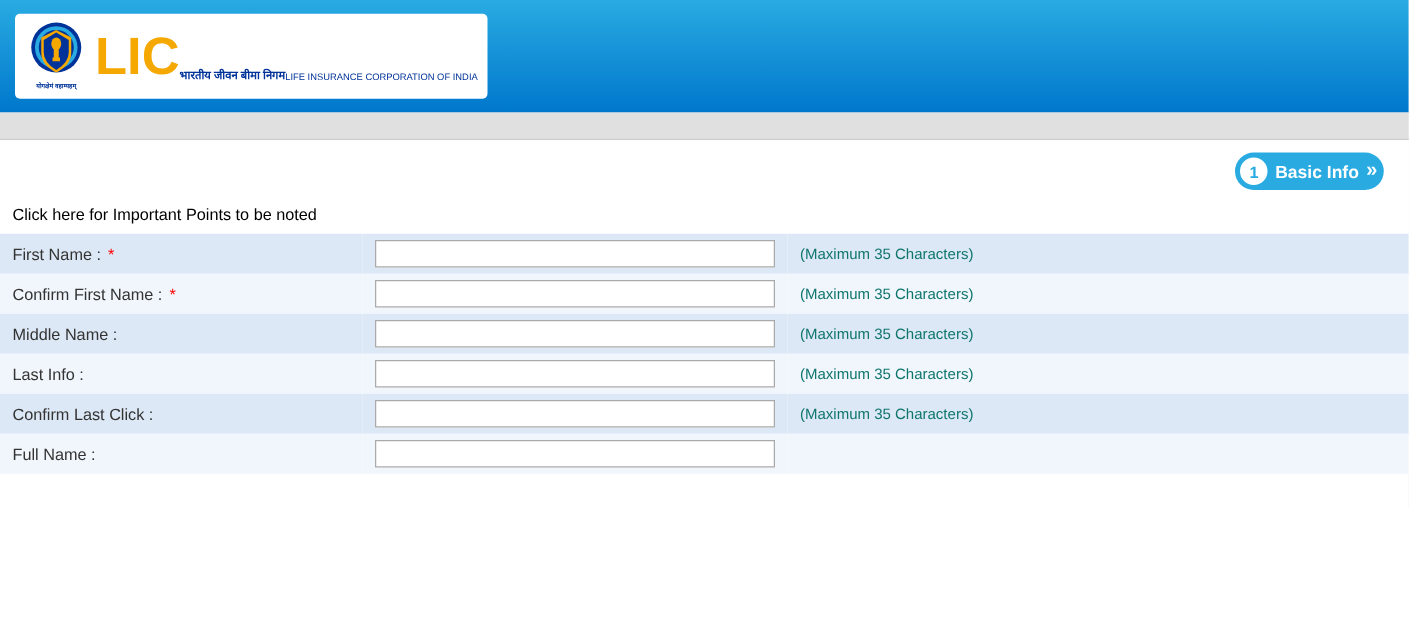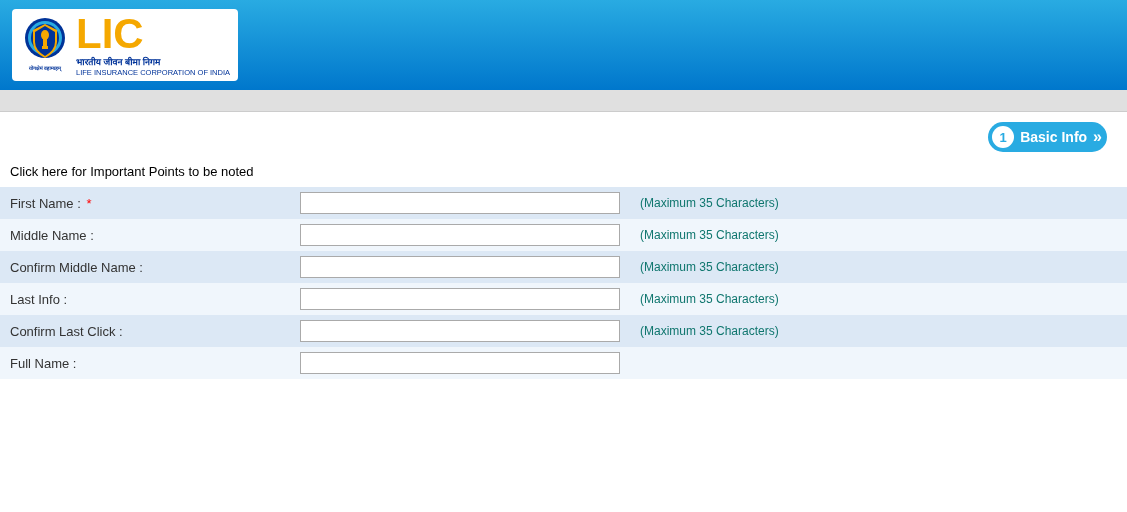--- a/index.html
+++ b/index.html
@@ -23,22 +23,21 @@
     }
     .logo-emblem {
       width: 50px;
       height: 60px;
       display: flex;
       align-items: center;
       justify-content: center;
     }
     .logo-text-block {
       display: flex;
-      flex-direction: column;
-      align-items: flex-start;
+      align-items: flex-end;
     }
     .lic-text {
       font-size: 42px;
       font-weight: 900;
       color: #f5a800;
       line-height: 1;
       font-family: Arial Black, Arial, sans-serif;
     }
     .hindi-text {
       font-size: 9px;
@@ -208,26 +207,26 @@
   </div>
 
   <table class="form-table">
     <tbody id="form-body">
     <tr>
           <td class="label-cell">First Name :<span class="required-star"> *</span></td>
           <td class="input-cell"><input type="text" style=""></td>
           <td class="hint-cell">(Maximum 35 Characters)</td>
         </tr>
         <tr>
+          <td class="label-cell">Confirm First Name :<span class="required-star"> *</span></td>
+          <td class="input-cell"><input type="text" style=""></td>
+          <td class="hint-cell">(Maximum 35 Characters)</td>
+        </tr>
+        <tr>
           <td class="label-cell">Middle Name :</td>
-          <td class="input-cell"><input type="text" style=""></td>
-          <td class="hint-cell">(Maximum 35 Characters)</td>
-        </tr>
-        <tr>
-          <td class="label-cell">Confirm Middle Name :</td>
           <td class="input-cell"><input type="text" style=""></td>
           <td class="hint-cell">(Maximum 35 Characters)</td>
         </tr>
         <tr>
           <td class="label-cell">Last Info :</td>
           <td class="input-cell"><input type="text" style=""></td>
           <td class="hint-cell">(Maximum 35 Characters)</td>
         </tr>
         <tr>
           <td class="label-cell">Confirm Last Click :</td>

